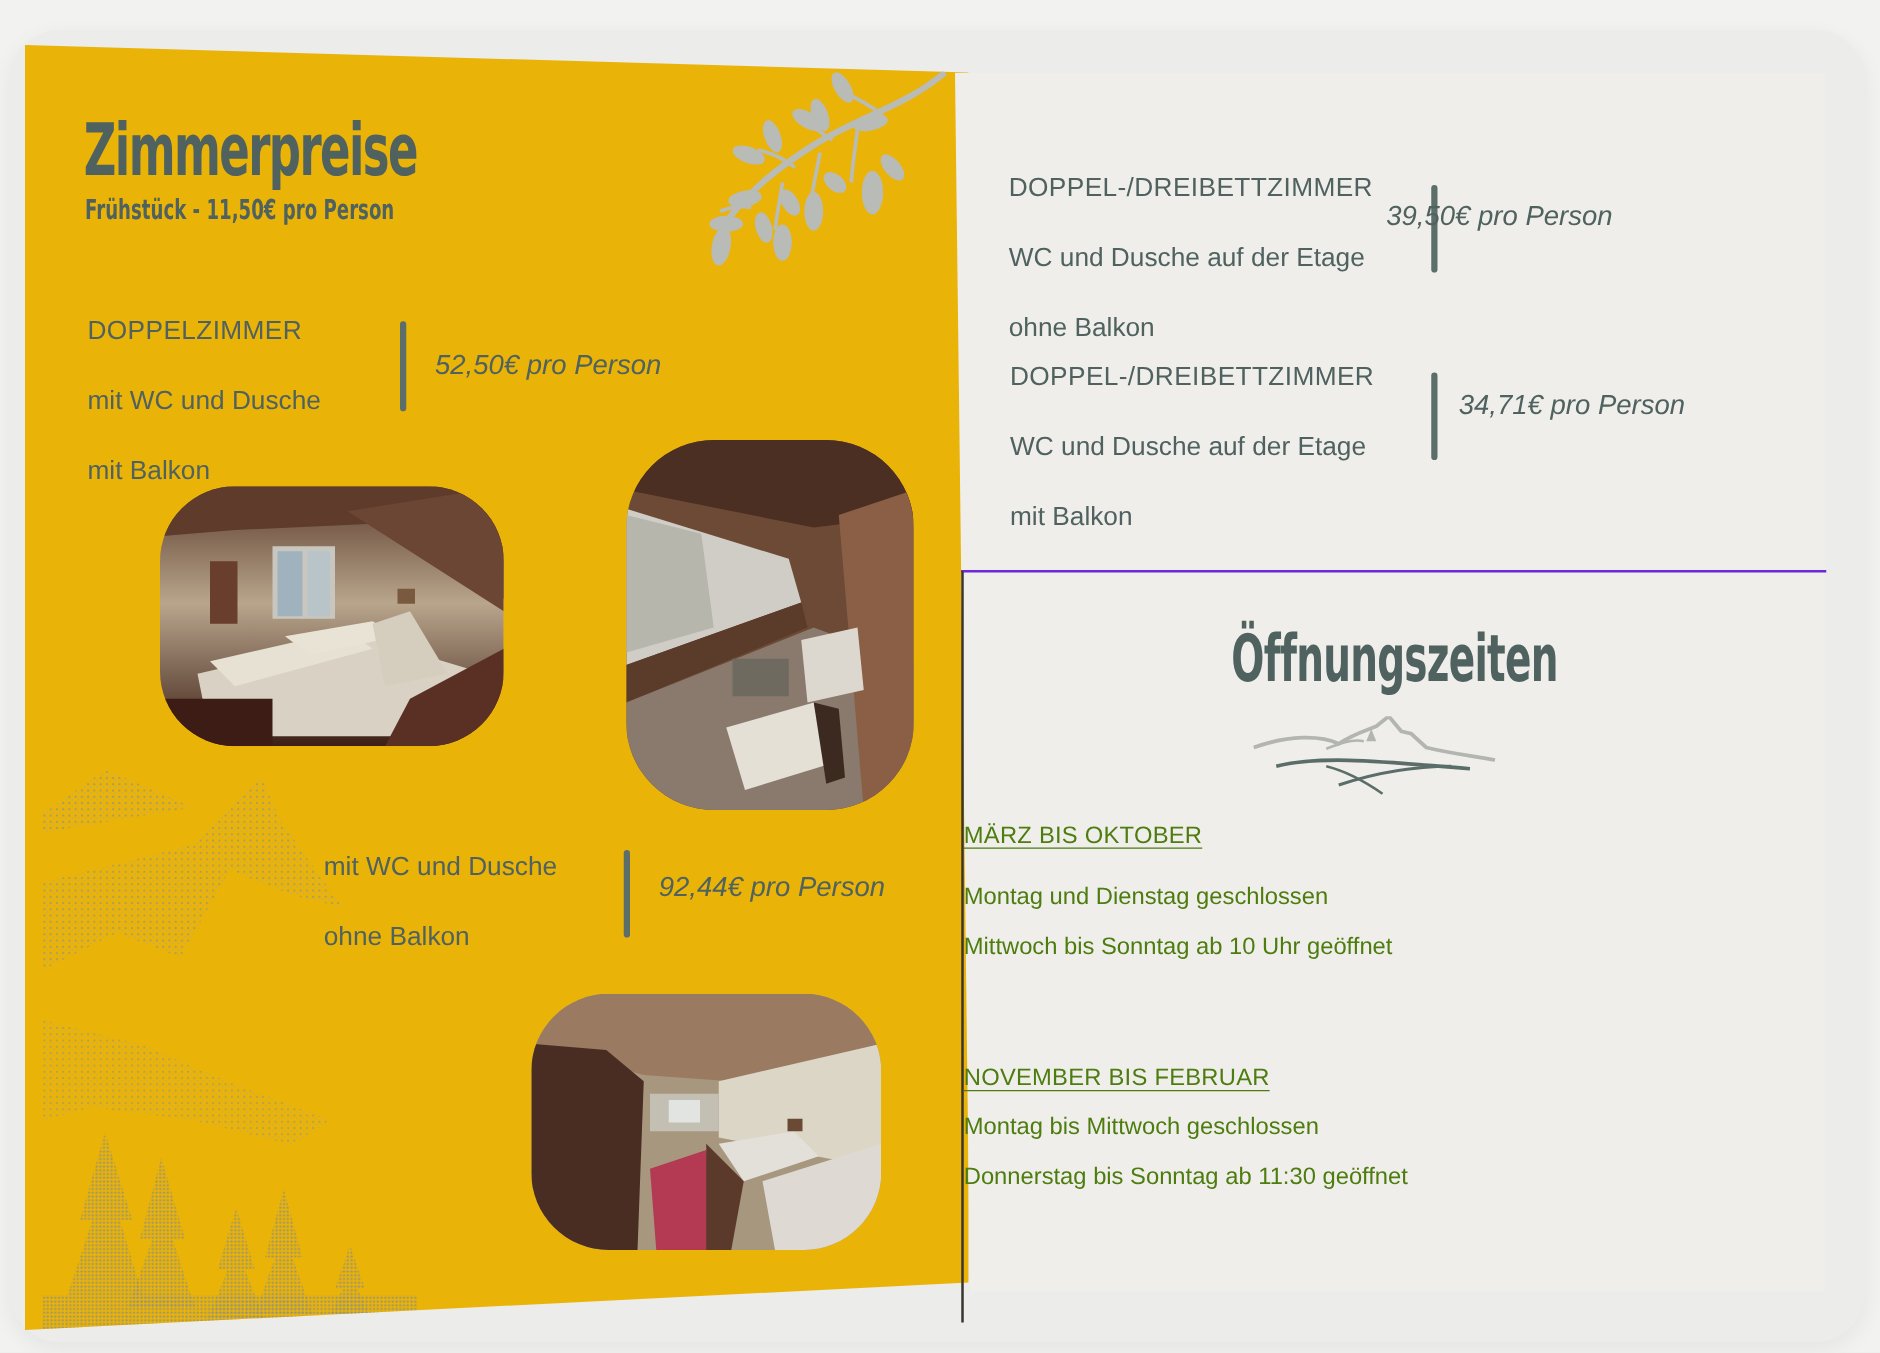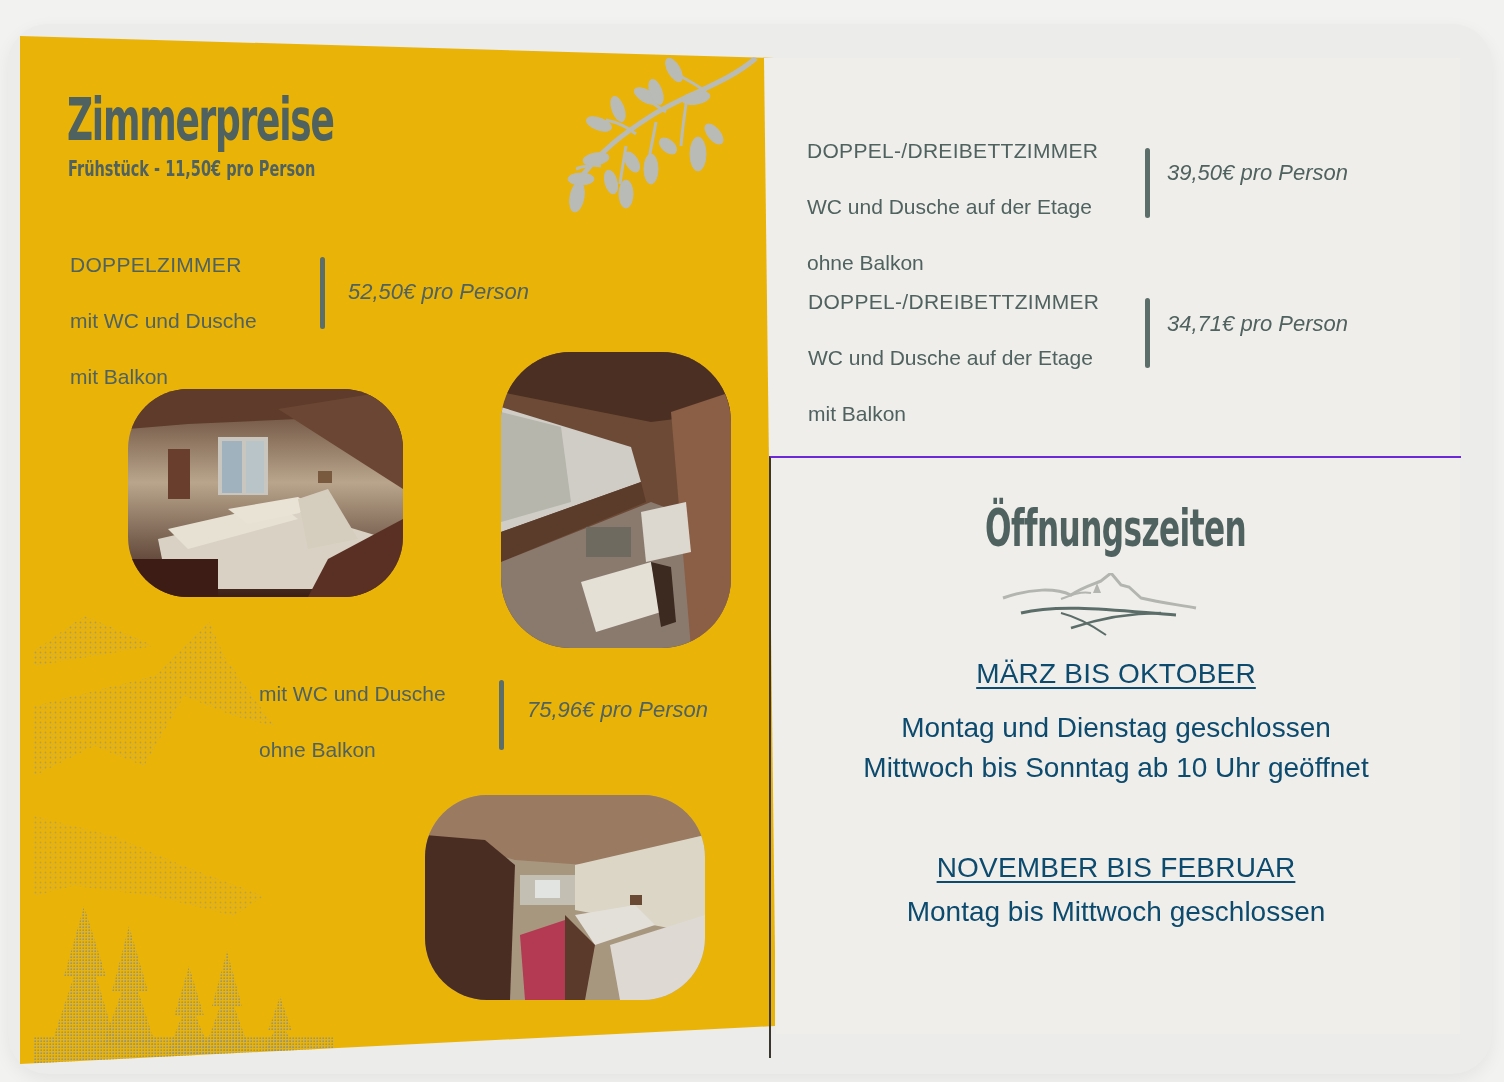--- a/index.html
+++ b/index.html
@@ -51,21 +51,21 @@
     border-top:2px solid #6d28d9; border-left:2px solid #3b3530;margin-top:28px;
   }
   .hours-title {
     position:absolute; left:0; width:100%; top:40px; text-align:center;
   }
   .hours-title span {
     display:inline-block; font-family:"DejaVu Sans", sans-serif; font-weight:bold;
     font-size:52px; color:#4f625f; transform:scaleX(0.6); letter-spacing:-1px;
   }
   .season {
-    position:absolute; left:0; width:100%; text-align:center; color:#0c4a6e; font-size:28px;
+    position:absolute; left:0; width:100%; color:#4d7c0f; font-size:19px;
   }
   .season .head { text-decoration:underline; text-underline-offset:4px; letter-spacing:0.2px; }
   .season .row { margin-top:0; line-height:40px; }
 </style>
 </head>
 <body>
 
 <div class="shadow"></div>
 
 <div class="sheet left-page">
@@ -173,21 +173,21 @@
       <polygon points="80,230 150,210 160,260 95,280" fill="#e4e0d6"></polygon>
       <polygon points="150,210 170,215 175,270 160,275" fill="#3c2a20"></polygon>
     </svg>
   </div>
 
   <div class="room" style="left:239px;top:622px;">
     <div class="line">mit WC und Dusche</div>
     <div class="line">ohne Balkon</div>
   </div>
   <div class="divider" style="left:479px;top:644px;height:70px;"></div>
-  <div class="price" style="left:507px;top:661px;">75,96€ pro Person</div>
+  <div class="price" style="left:507px;top:661px;">92,44€ pro Person</div>
 
   <div class="photo" style="left:405px;top:759px;width:280px;height:205px;border-radius:62px;">
     <svg width="280" height="205" viewBox="0 0 280 205">
       <rect width="280" height="205" fill="#a8977f"></rect>
       <polygon points="0,0 280,0 280,40 160,70 90,65 0,40" fill="#9a7a60"></polygon>
       <polygon points="150,70 280,40 280,140 150,115" fill="#dcd6c6"></polygon>
       <rect x="95" y="80" width="55" height="30" fill="#c3bfb3"></rect>
       <rect x="110" y="85" width="25" height="18" fill="#e2e4e2"></rect>
       <polygon points="0,40 60,45 90,70 85,205 0,205" fill="#4a2d22"></polygon>
       <polygon points="95,140 140,125 150,205 100,205" fill="#b33a52"></polygon>
@@ -200,21 +200,21 @@
 </div>
 
 <div class="sheet right-page"></div>
 
 <div class="room" style="left:807px;top:115px;">
   <div class="line name">DOPPEL-/DREIBETTZIMMER</div>
   <div class="line">WC und Dusche auf der Etage</div>
   <div class="line">ohne Balkon</div>
 </div>
 <div class="divider" style="left:1145px;top:148px;height:70px;"></div>
-<div class="price" style="left:1167px;top:160px;text-align:right;">39,50€ pro Person</div>
+<div class="price" style="left:1109px;top:160px;text-align:right;">39,50€ pro Person</div>
 
 <div class="room" style="left:808px;top:266px;">
   <div class="line name">DOPPEL-/DREIBETTZIMMER</div>
   <div class="line">WC und Dusche auf der Etage</div>
   <div class="line">mit Balkon</div>
 </div>
 <div class="divider" style="left:1145px;top:298px;height:70px;"></div>
 <div class="price" style="left:1167px;top:311px;">34,71€ pro Person</div>
 
 <div class="hours-box">
@@ -233,14 +233,15 @@
 
   <div class="season" style="top:200px;">
     <div class="head">MÄRZ BIS OKTOBER</div>
     <div class="row" style="margin-top:18px;">Montag und Dienstag geschlossen</div>
     <div class="row">Mittwoch bis Sonntag ab 10 Uhr geöffnet</div>
   </div>
 
   <div class="season" style="top:394px;">
     <div class="head">NOVEMBER BIS FEBRUAR</div>
     <div class="row" style="margin-top:8px;">Montag bis Mittwoch geschlossen</div>
+    <div class="row">Donnerstag bis Sonntag ab 11:30 geöffnet</div>
   </div>
 </div>
 
 </body></html>

